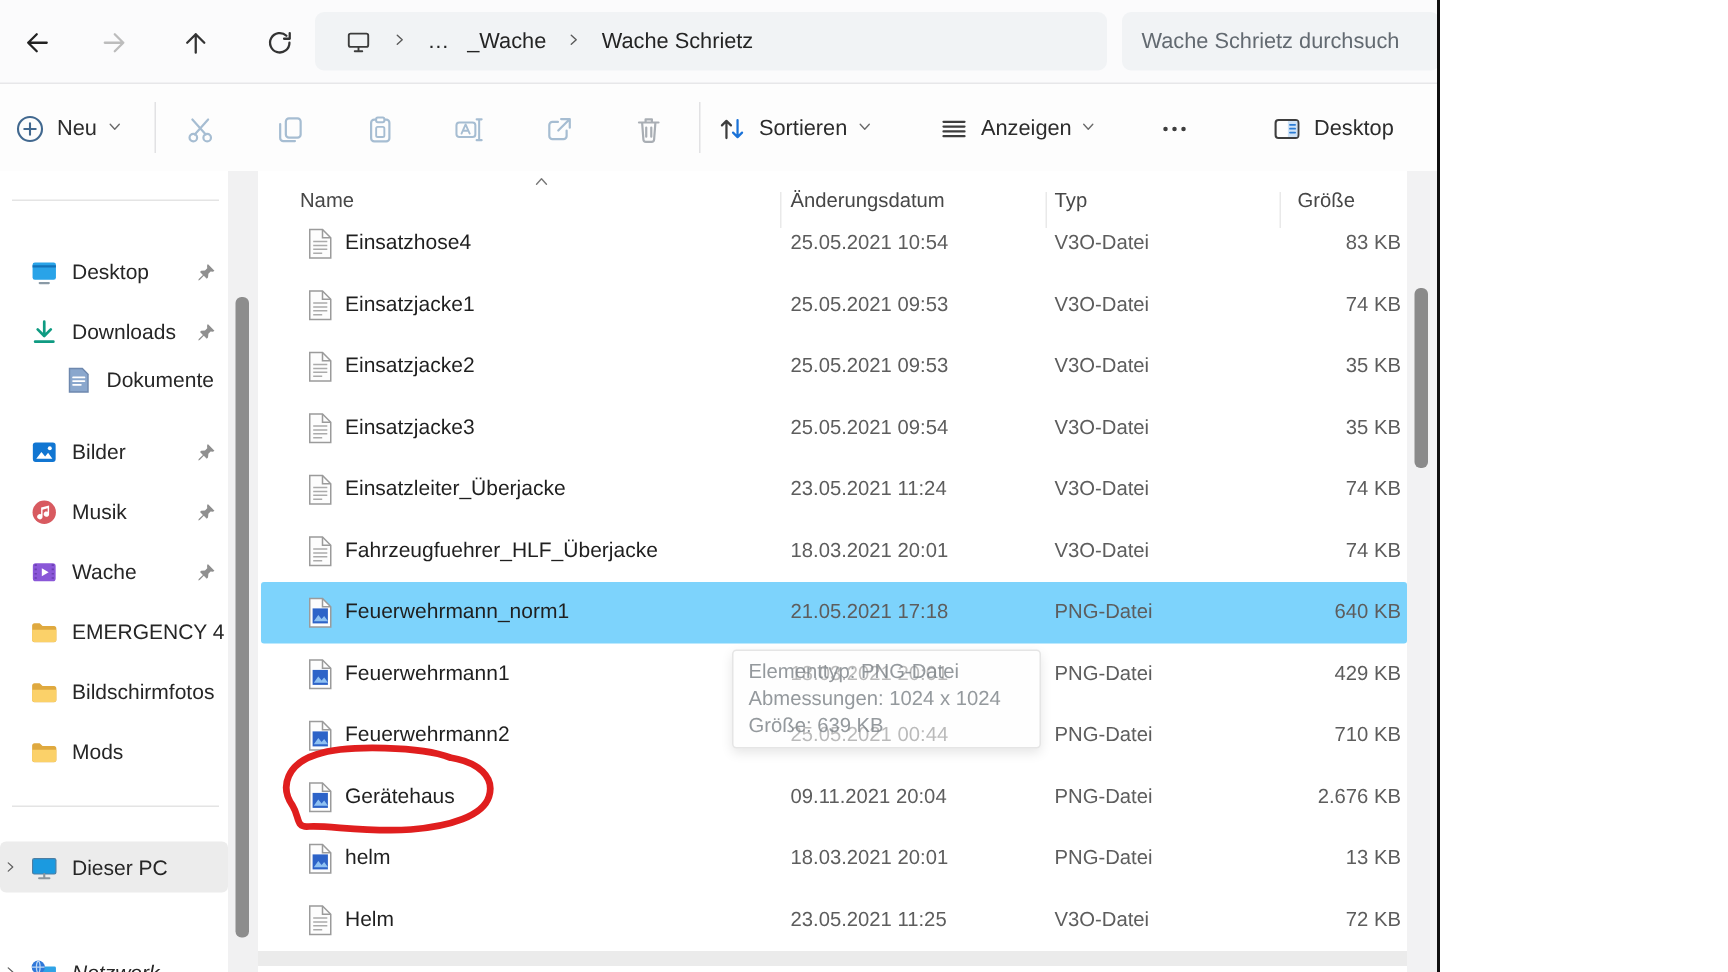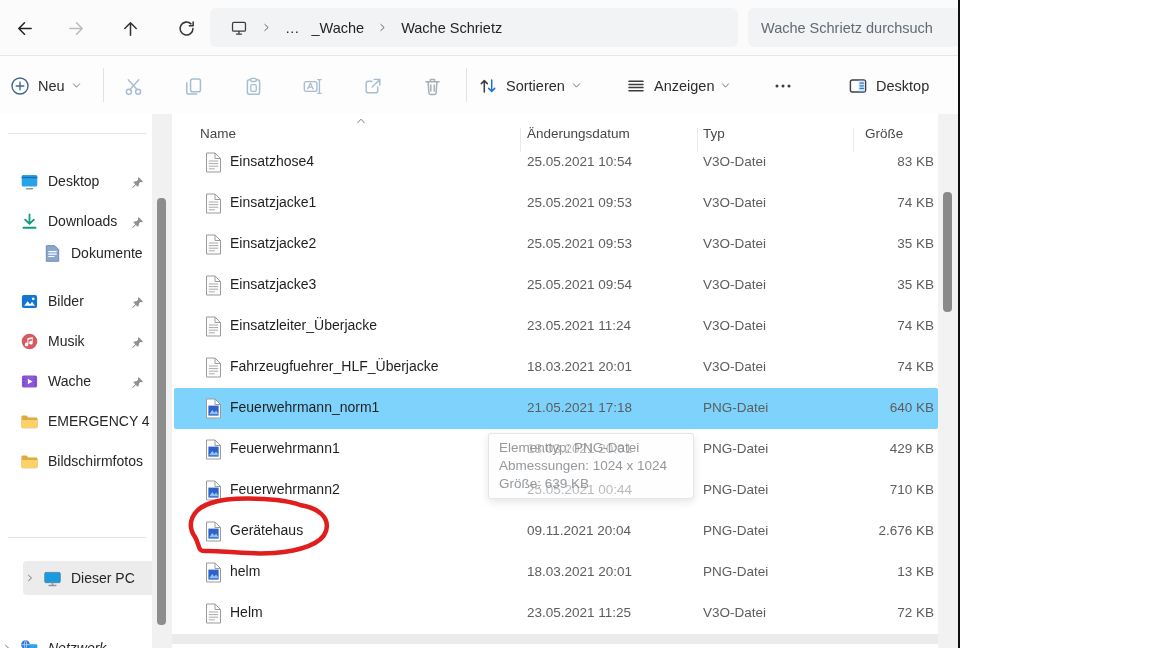--- a/index.html
+++ b/index.html
@@ -400,24 +400,31 @@
           </svg></span>
       <span class="slabel">EMERGENCY 4 D</span>
     </div>
     <div class="sitem" style="top:330px;">
       <span class="nochev"></span>
         <span class="sicon"><svg>
             <use href="#i-folder"></use>
           </svg></span>
       <span class="slabel">Bildschirmfotos</span>
     </div>
+    <div class="sitem" style="top:370px;">
+      <span class="nochev"></span>
+        <span class="sicon"><svg>
+            <use href="#i-folder"></use>
+          </svg></span>
+      <span class="slabel">Mods</span>
+    </div>
 
     <div class="side-divider" style="top:423px;"></div>
 
-    <div class="sitem selected" style="top:447px;margin-left:23px;">
+    <div class="sitem selected" style="top:447px;">
       <span class="chev">
           <svg>
             <use href="#i-chevr"></use>
           </svg>
         </span>
       <span class="sicon"><svg>
             <use href="#i-pc"></use>
           </svg></span>
       <span class="slabel">Dieser PC</span>
     </div>

